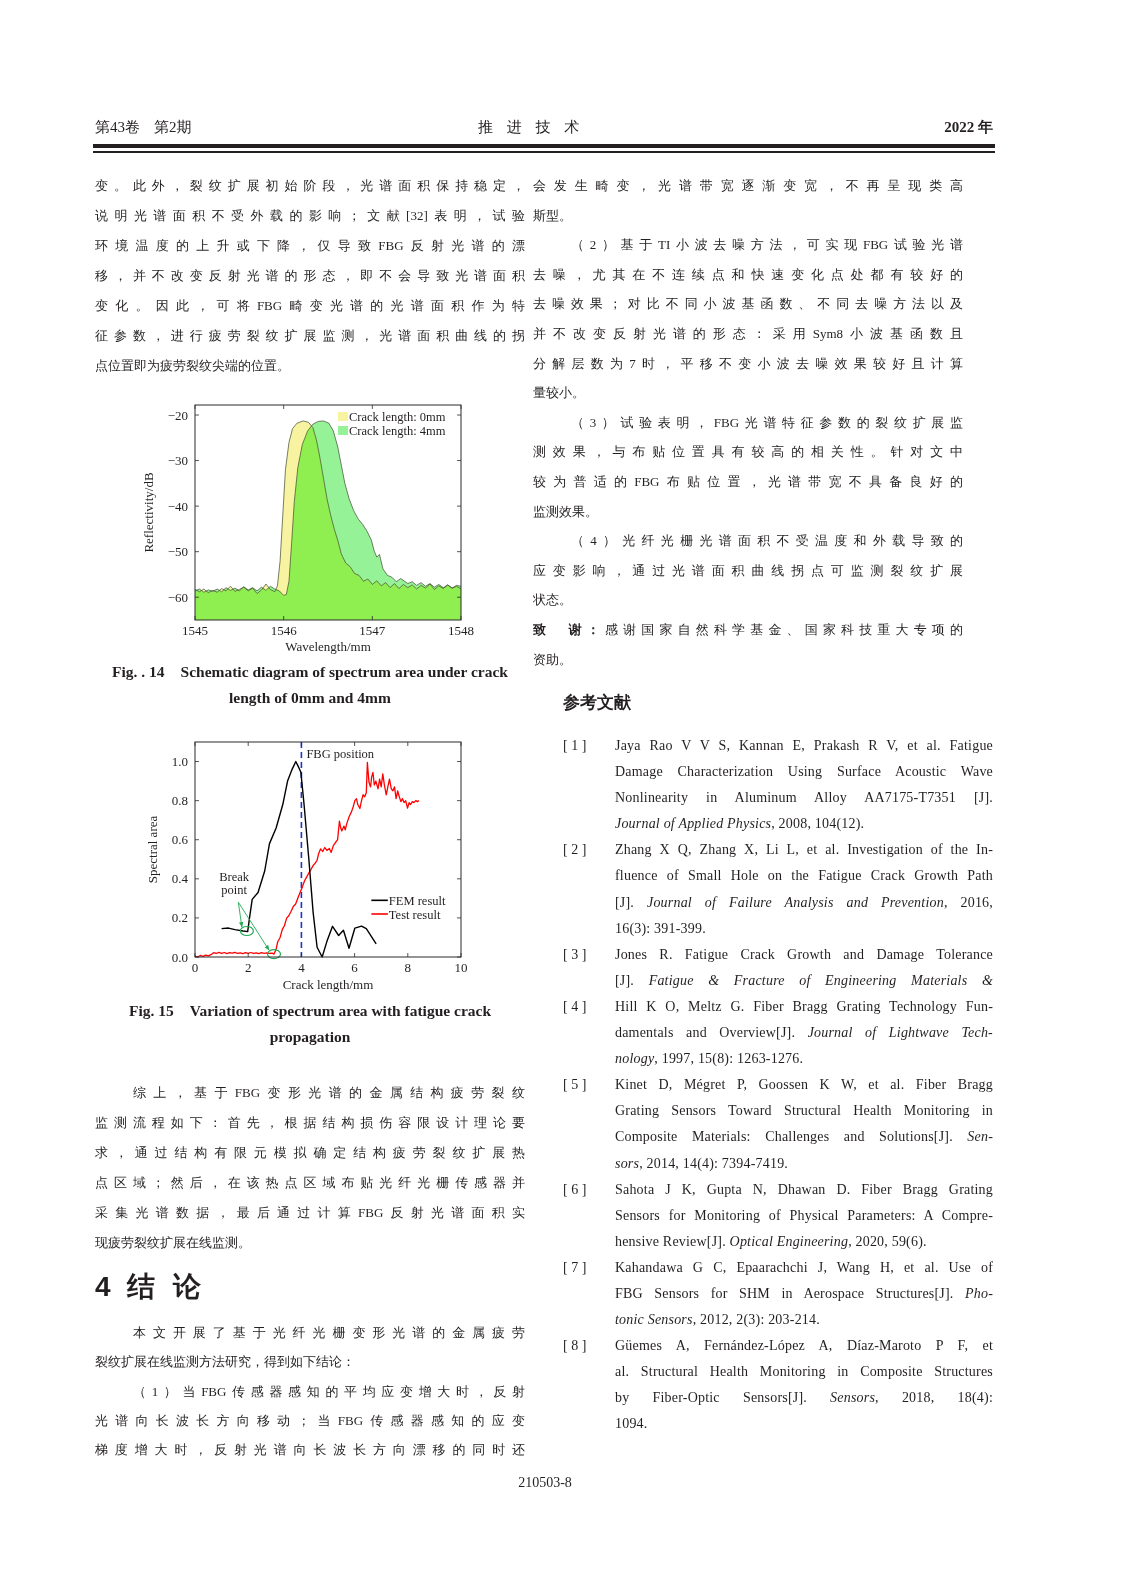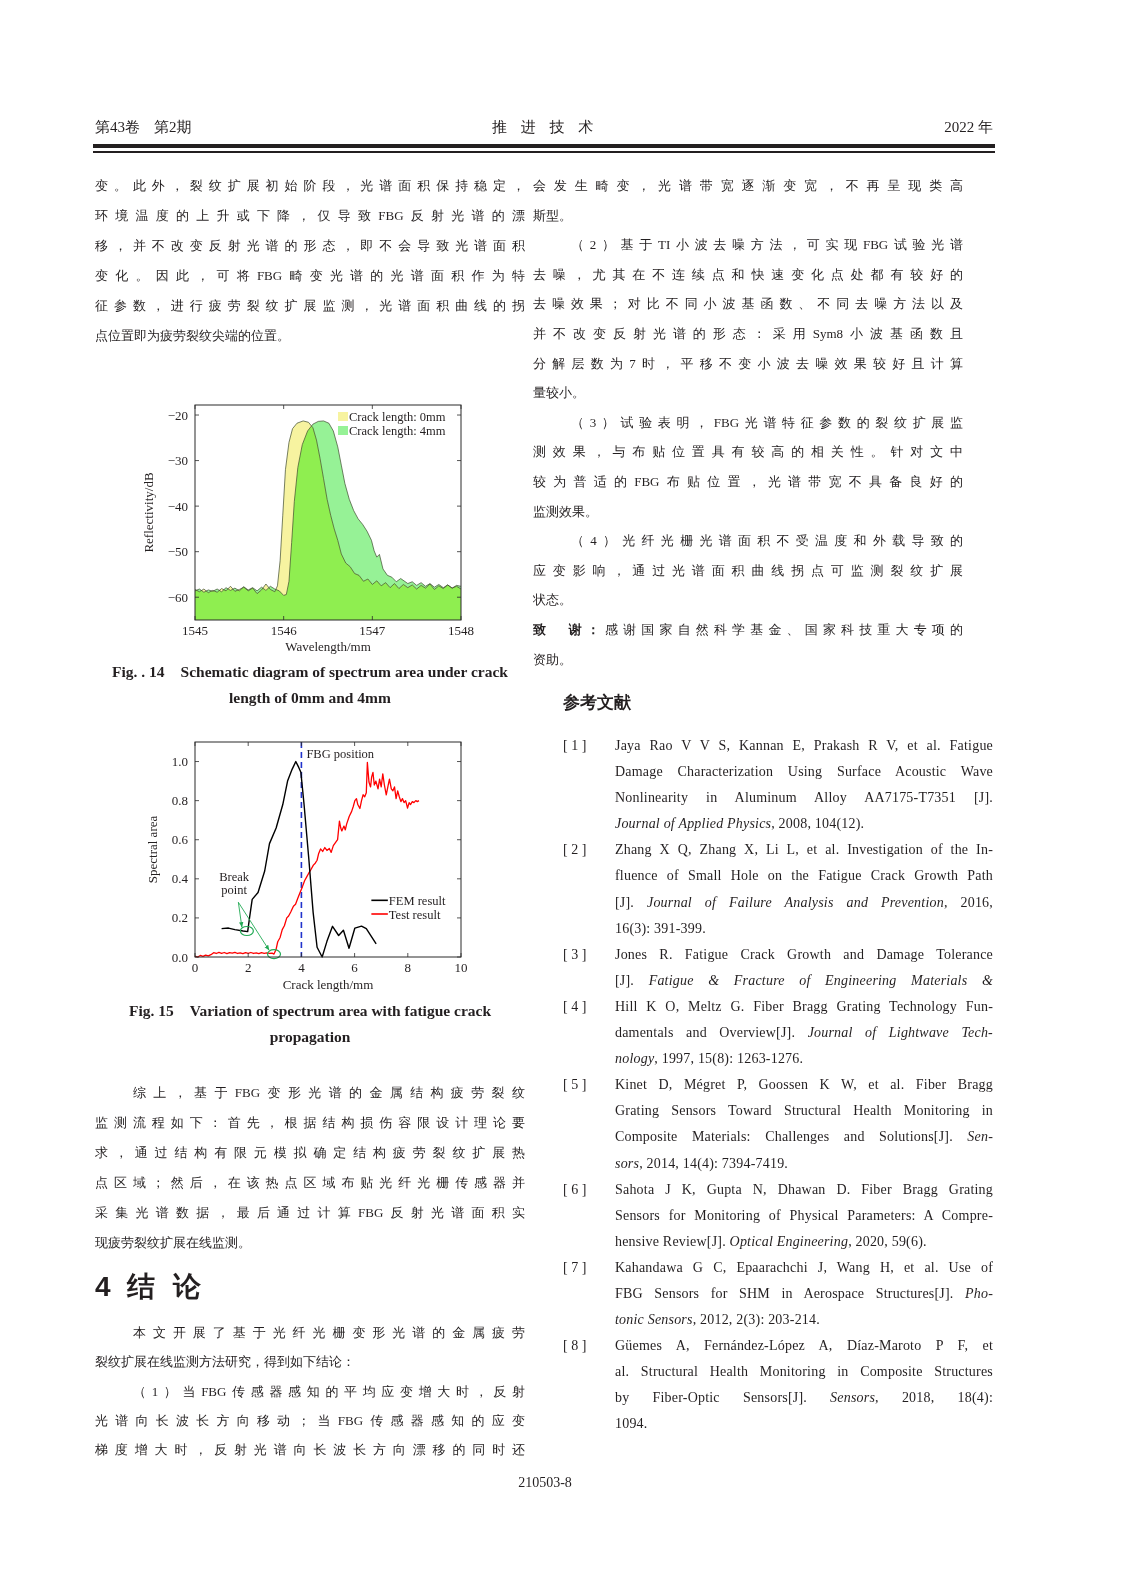--- a/index.html
+++ b/index.html
@@ -5,22 +5,22 @@
   html, body { margin: 0; padding: 0; background: #ffffff; }
   #page {
     position: relative; width: 1134px; height: 1591px; overflow: hidden;
     background: #ffffff; color: #231f20;
     font-family: "Liberation Serif", "DejaVu Serif", serif;
     border-radius: 19px;
   }
   .hdr { position: absolute; top: 117px; font-size: 15px; line-height: 20px; white-space: nowrap; }
   .hdr-left { left: 95px; }
   .hdr-left span + span { margin-left: 14px; }
-  .hdr-center { left: 445px; width: 200px; text-align: center; letter-spacing: 5px; }
-  .hdr-right { right: 141px; text-align: left; }
+  .hdr-center { left: 431px; width: 200px; text-align: center; letter-spacing: 5px; }
+  .hdr-right { right: 141px; text-align: left; font-weight: bold; }
   .rule-thick { position: absolute; left: 93px; width: 902px; top: 144px; height: 4px; background: #231f20; }
   .rule-thin  { position: absolute; left: 93px; width: 902px; top: 151px; height: 1.5px; background: #231f20; }
 
   .col { position: absolute; width: 430px; }
   .col-left { left: 95px; }
   .col-right { left: 533px; }
 
   .line {
     font-size: 13px; white-space: normal; overflow: hidden;
     text-align: justify; text-align-last: justify;
@@ -68,20 +68,21 @@
     <span>第43卷</span><span>第2期</span>
   </div>
   <div class="hdr hdr-center">推 进 技 术</div>
   <div class="hdr hdr-right">2022 年</div>
   <div class="rule-thick"></div>
   <div class="rule-thin"></div>
 
   <div class="col col-left lh30" id="left-intro" style="top:171px;">
       <div class="para">
         <div class="line">变。此外，裂纹扩展初始阶段，光谱面积保持稳定，</div>
+        <div class="line">说明光谱面积不受外载的影响；文献[32]表明，试验</div>
         <div class="line">环境温度的上升或下降，仅导致FBG反射光谱的漂</div>
         <div class="line">移，并不改变反射光谱的形态，即不会导致光谱面积</div>
         <div class="line">变化。因此，可将FBG畸变光谱的光谱面积作为特</div>
         <div class="line">征参数，进行疲劳裂纹扩展监测，光谱面积曲线的拐</div>
         <div class="line last">点位置即为疲劳裂纹尖端的位置。</div>
       </div>
     </div>
 
   <svg class="fig-svg" id="fig14-svg" style="left:140px; top:395px;" width="340" height="262">
       <defs>

